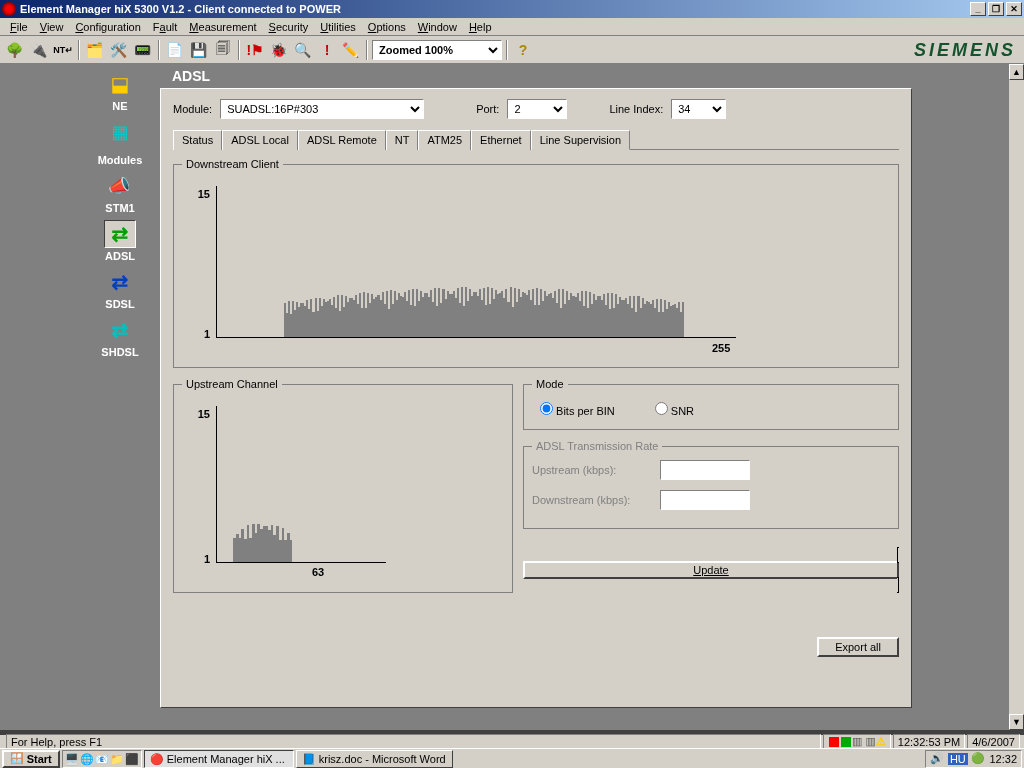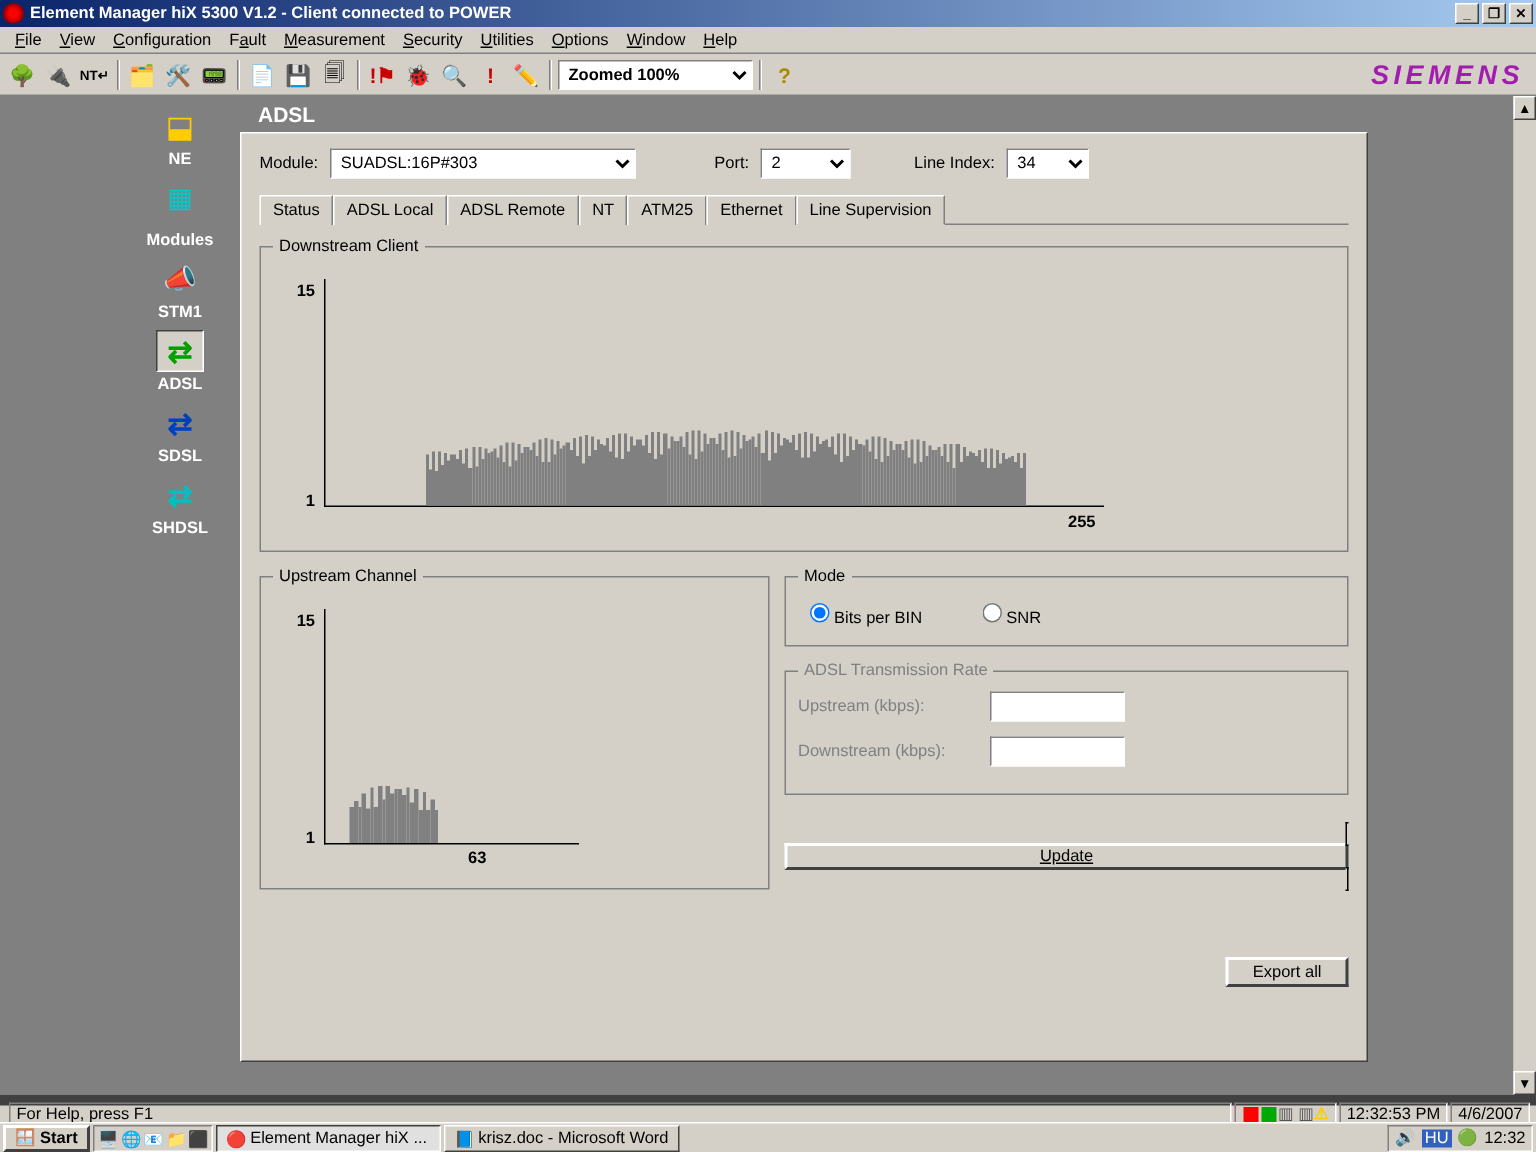--- a/index.html
+++ b/index.html
@@ -11,21 +11,21 @@
 .titlebar .winbtn { width: 16px; height: 14px; background: #d4d0c8; border: 1px solid; border-color: #fff #404040 #404040 #fff; margin-left: 2px; font-size: 9px; text-align: center; line-height: 12px; color: #000; font-family: Arial; font-weight: bold; }
 
 .menubar { height: 18px; background: #d4d0c8; display: flex; align-items: center; padding: 0 4px; border-bottom: 1px solid #808080; }
 .menubar span { padding: 0 6px; cursor: default; }
 .menubar span u { text-decoration: underline; }
 
 .toolbar { height: 28px; background: #d4d0c8; display: flex; align-items: center; padding: 0 4px; border-bottom: 1px solid #808080; gap: 2px; }
 .tbtn { width: 22px; height: 22px; border: 1px solid transparent; display: flex; align-items: center; justify-content: center; font-size: 14px; }
 .tsep { width: 2px; height: 20px; border-left: 1px solid #808080; border-right: 1px solid #fff; margin: 0 2px; }
 .zoom-select { height: 20px; width: 130px; background: #fff; border: 1px solid; border-color: #808080 #fff #fff #808080; font-weight: bold; padding: 1px 2px; }
-.brand { position: absolute; right: 8px; top: 40px; font-style: italic; font-weight: bold; font-size: 18px; letter-spacing: 3px; color: #a21caf; }
+.brand { position: absolute; right: 8px; top: 40px; font-style: italic; font-weight: bold; font-size: 18px; letter-spacing: 3px; color: #14532d; }
 
 .main { position: absolute; top: 64px; bottom: 38px; left: 0; right: 0; display: flex; background: #808080; }
 .scroll-right { width: 16px; background: #d4d0c8; border-left: 1px solid #808080; display:flex; flex-direction:column; }
 .scroll-right .arrow { height:16px; background:#d4d0c8; border:1px solid; border-color:#fff #404040 #404040 #fff; text-align:center; font-size:9px; line-height:14px;}
 .scroll-right .track { flex:1; background:#d4d0c8; }
 
 .sidebar { width: 80px; background: #808080; padding-top: 0; }
 .side-item { text-align: center; color: #fff; margin: 6px 0; cursor: pointer; }
 .side-item .ic { width: 32px; height: 28px; margin: 2px auto; display:flex; align-items:center; justify-content:center; }
 .side-item.sel .ic { border: 1px solid; border-color: #404040 #fff #fff #404040; background:#d4d0c8; }
@@ -52,21 +52,21 @@
 .chart .axes { position:absolute; border-left:1px solid #000; border-bottom:1px solid #000; }
 .chart .tick-label { position:absolute; font-weight:bold; text-align:right; }
 .chart .bars { position:absolute; display:flex; align-items:flex-end; }
 .chart .bar { background:#808080; margin-right:0; }
 
 .mode-row { display:flex; gap:40px; padding:4px 8px; }
 .btn { background:#d4d0c8; border:2px solid; border-color:#fff #404040 #404040 #fff; padding:2px 16px; min-width:70px; text-align:center; cursor:pointer; }
 .btn.default { border:1px solid #000; padding:1px; }
 .btn.default .inner { border:2px solid; border-color:#fff #404040 #404040 #fff; padding:1px 14px; display:block; text-decoration:underline; }
 
-.statusbar { position:absolute; bottom:20px; left:0; right:0; height:18px; background:#d4d0c8; border-top:7px solid #404040; display:flex; align-items:center; padding:0 4px; font-size:11px; }
+.statusbar { position:absolute; bottom:20px; left:0; right:0; height:18px; background:#d4d0c8; border-top:5px solid #404040; display:flex; align-items:center; padding:0 4px; font-size:11px; }
 .statusbar .cell { border:1px solid; border-color:#808080 #fff #fff #808080; height:16px; padding:0 4px; display:flex; align-items:center; margin-left:2px; }
 .statusbar .fill { flex:1; }
 .led { width:10px; height:10px; display:inline-block; margin:0 1px; }
 
 .taskbar { position:absolute; bottom:0; left:0; right:0; height:20px; background:#d4d0c8; border-top:1px solid #fff; display:flex; align-items:center; padding:0 2px; gap:2px; }
 .startbtn { border:2px solid; border-color:#fff #404040 #404040 #fff; padding:0 6px; height:18px; display:flex; align-items:center; gap:3px; font-weight:bold; }
 .qlaunch { border:1px solid; border-color:#808080 #fff #fff #808080; height:18px; display:flex; align-items:center; padding:0 3px; gap:3px; }
 .taskbtn { border:1px solid; border-color:#fff #404040 #404040 #fff; height:18px; padding:0 6px; display:flex; align-items:center; gap:4px; min-width:150px; }
 .taskbtn.active { border-color:#404040 #fff #fff #404040; background:#e0e0e0; }
 .tray { margin-left:auto; border:1px solid; border-color:#808080 #fff #fff #808080; height:18px; display:flex; align-items:center; padding:0 4px; gap:4px; }

